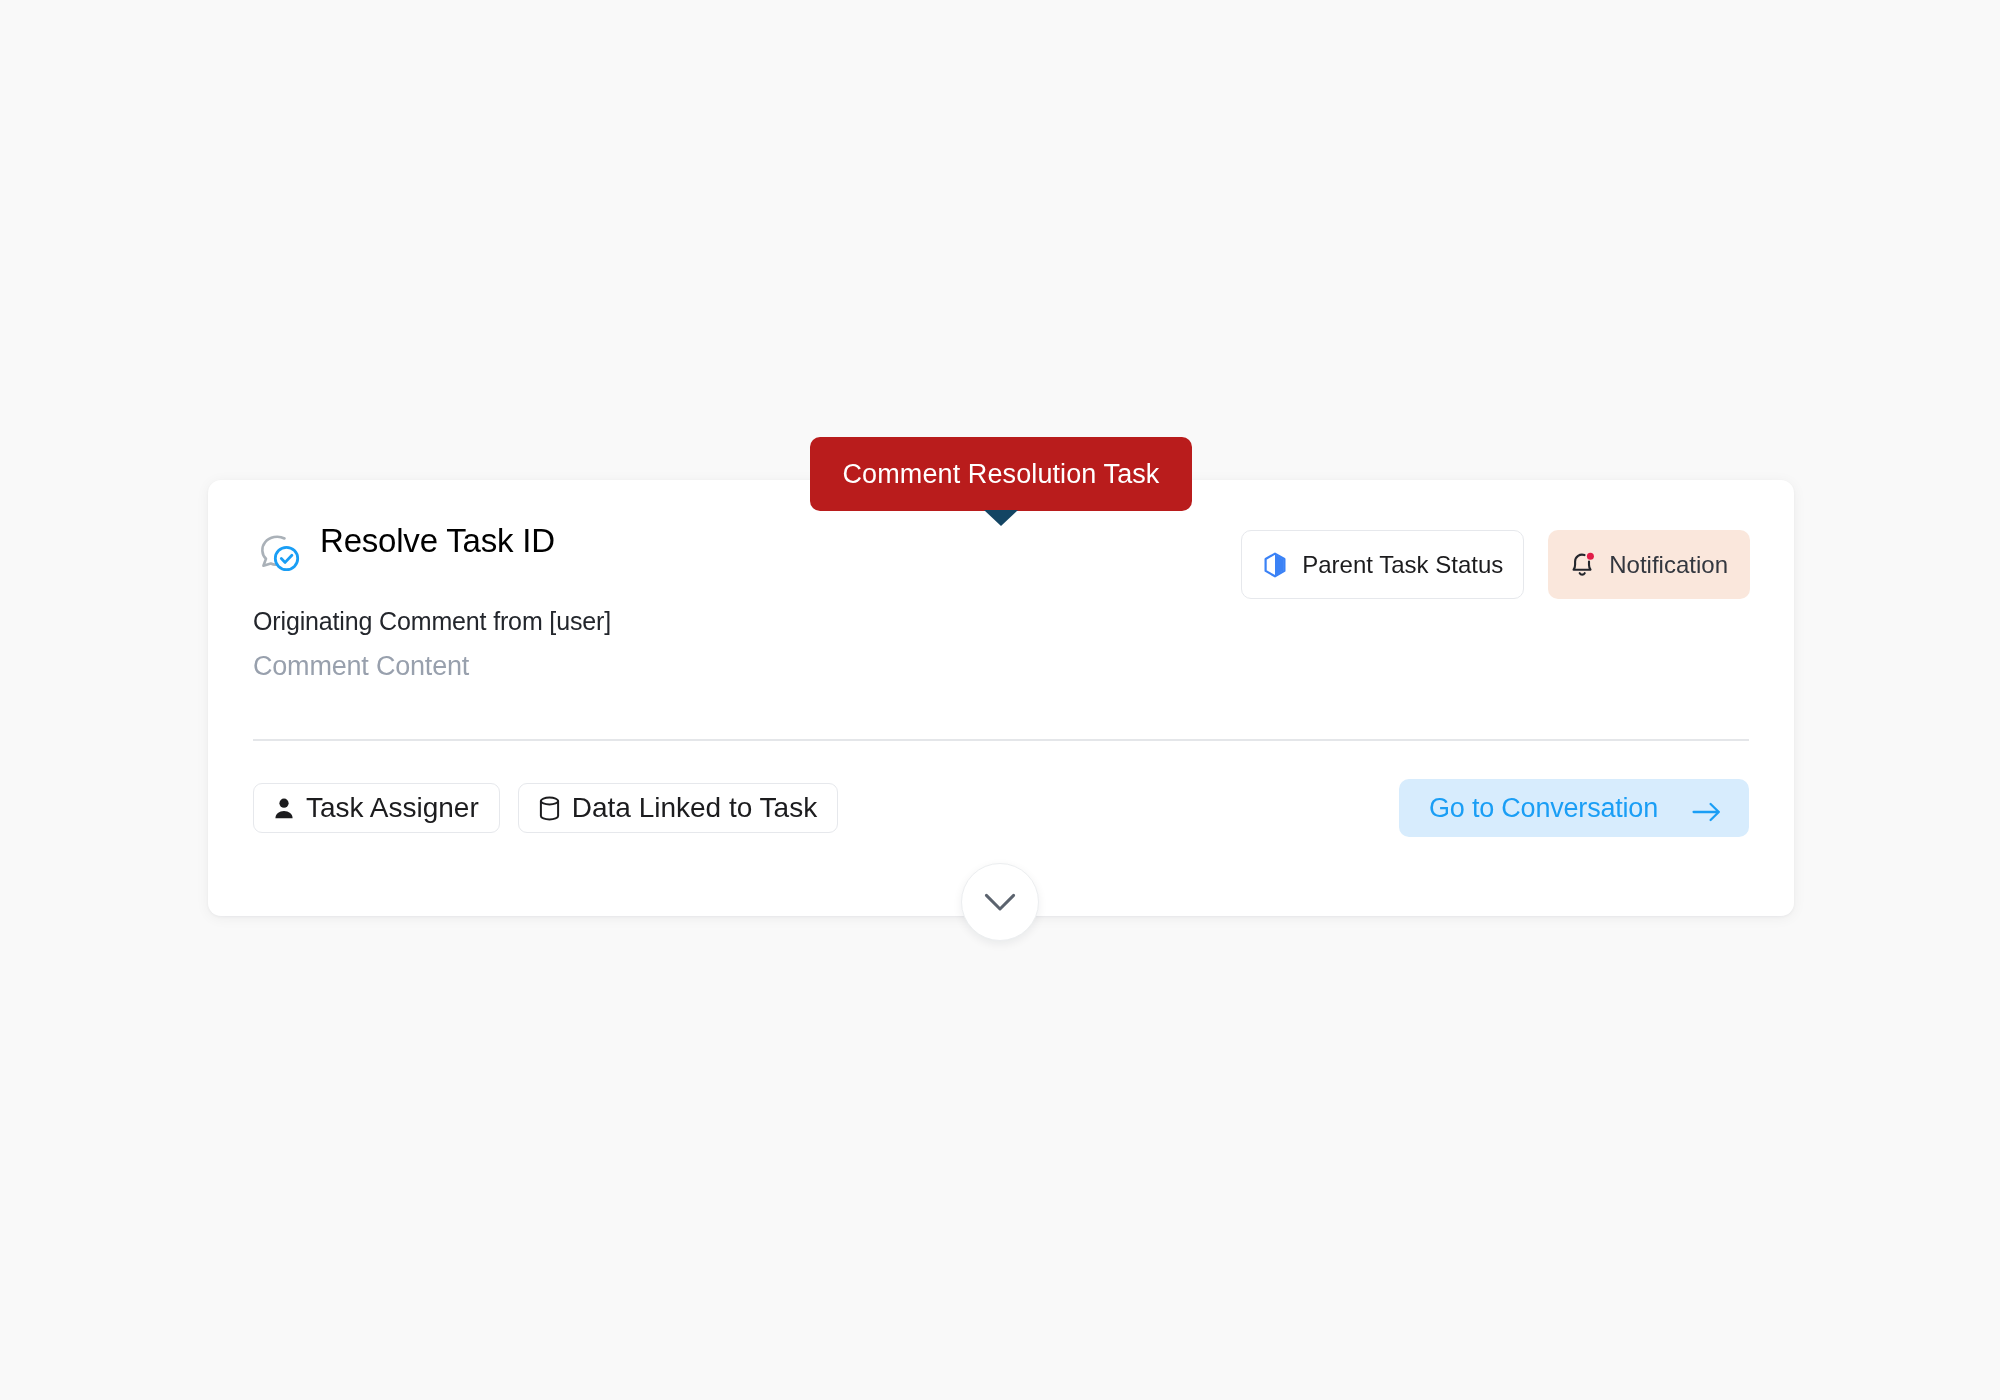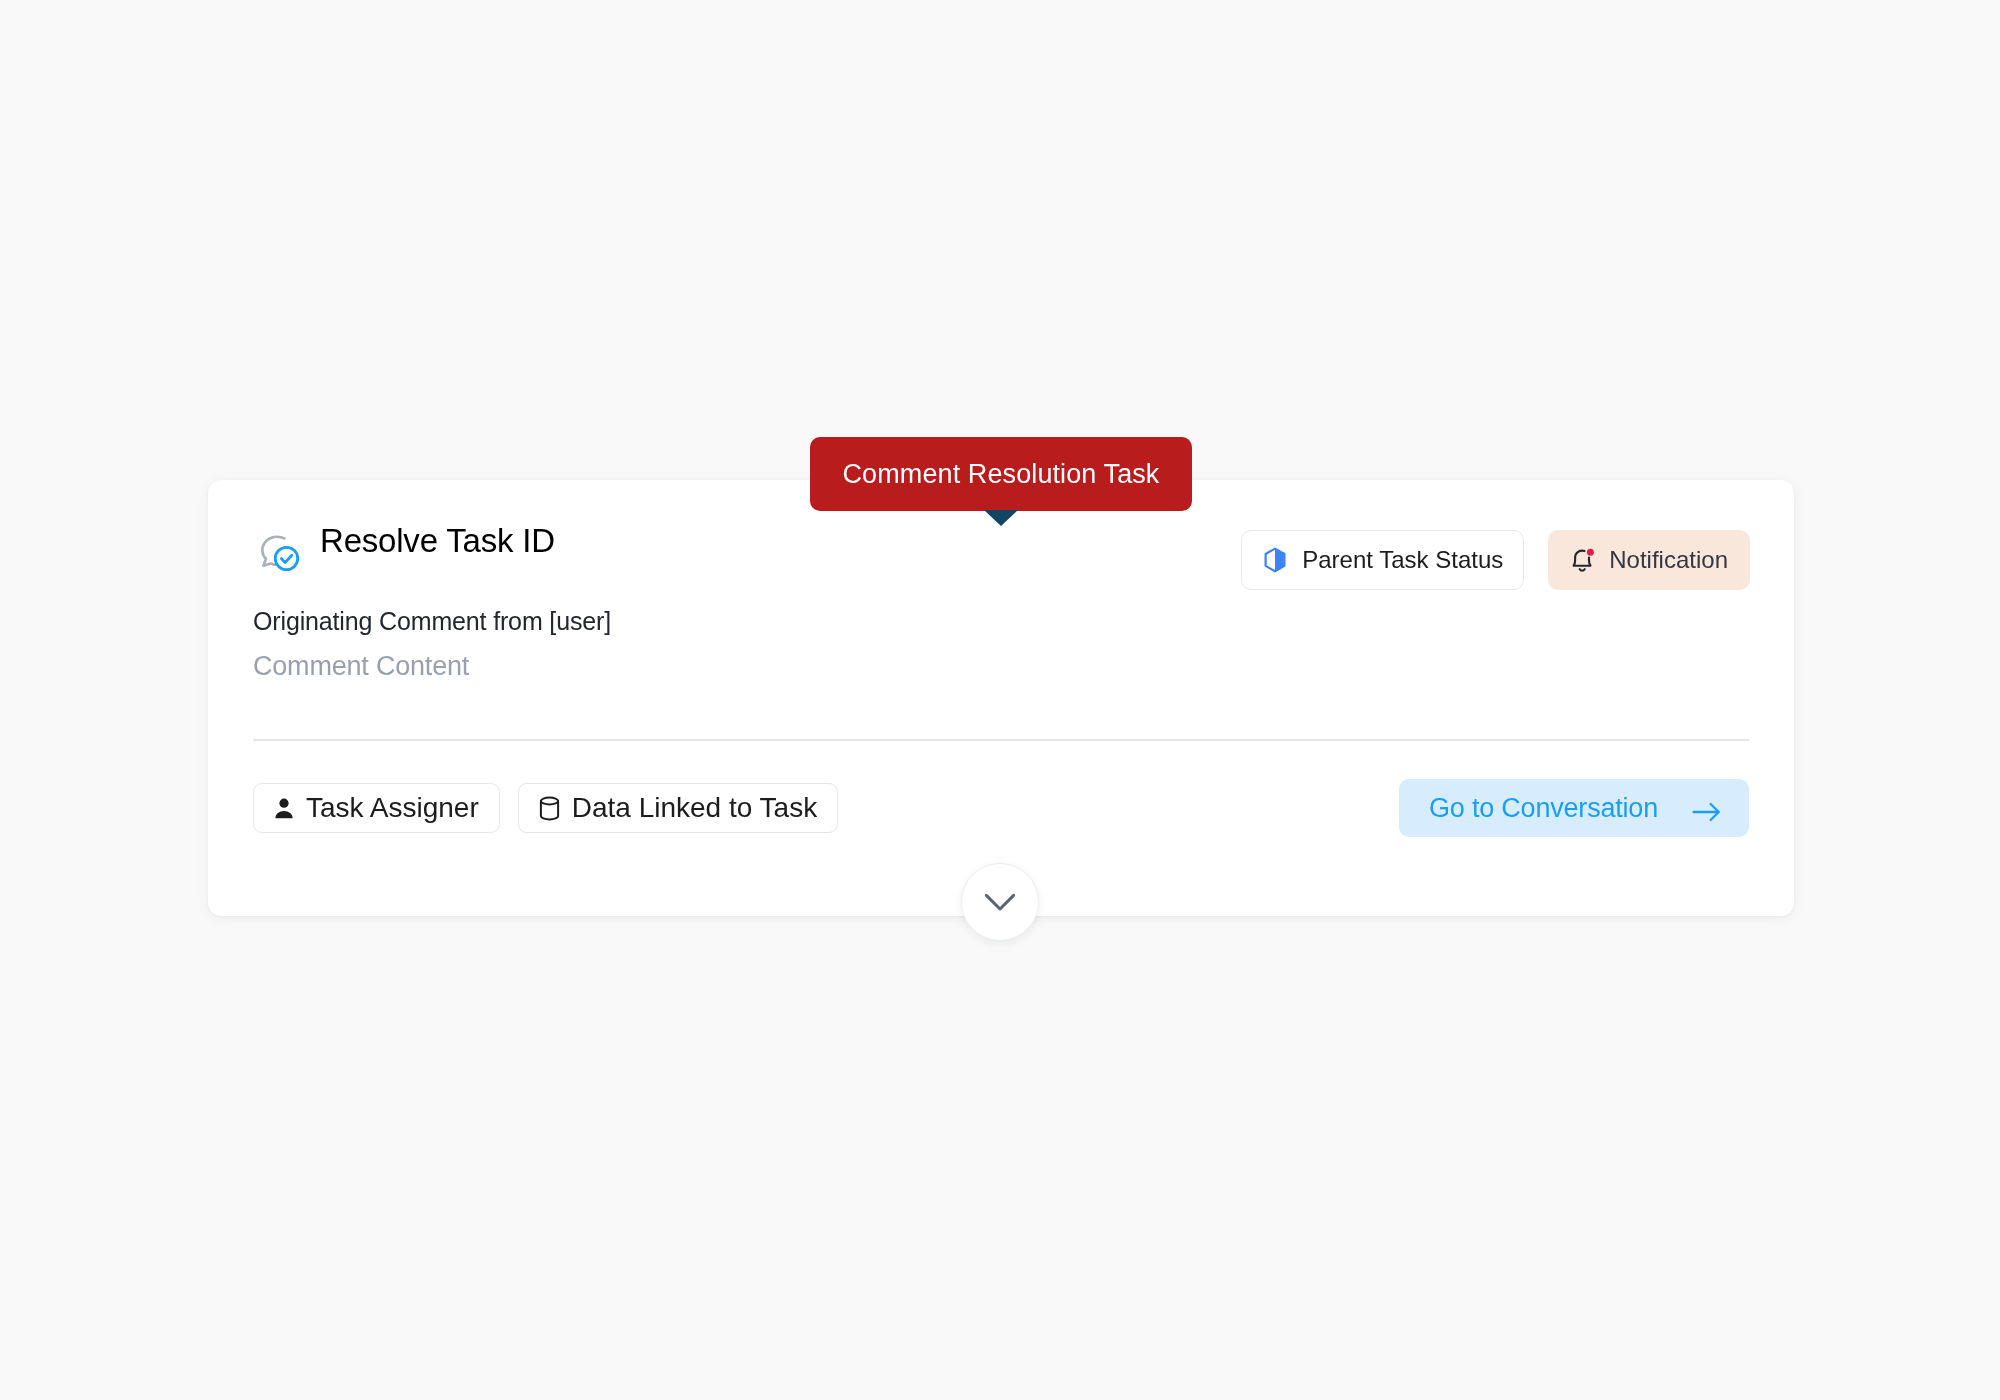--- a/index.html
+++ b/index.html
@@ -125,21 +125,21 @@
     cursor: pointer;
   }
 
   
   .badges { display: flex; align-items: center; gap: 24px; margin-top: 8px; }
 
   .badge {
     display: inline-flex;
     align-items: center;
     gap: 14px;
-    height: 60px;
+    height: 69px;
     padding: 0 20px;
     border-radius: 10px;
     font-size: 24px;
     white-space: nowrap;
   }
   .badge-status {
     background: #ffffff;
     border: 1.5px solid #e6e8ec;
     color: #1c1c1e;
   }

